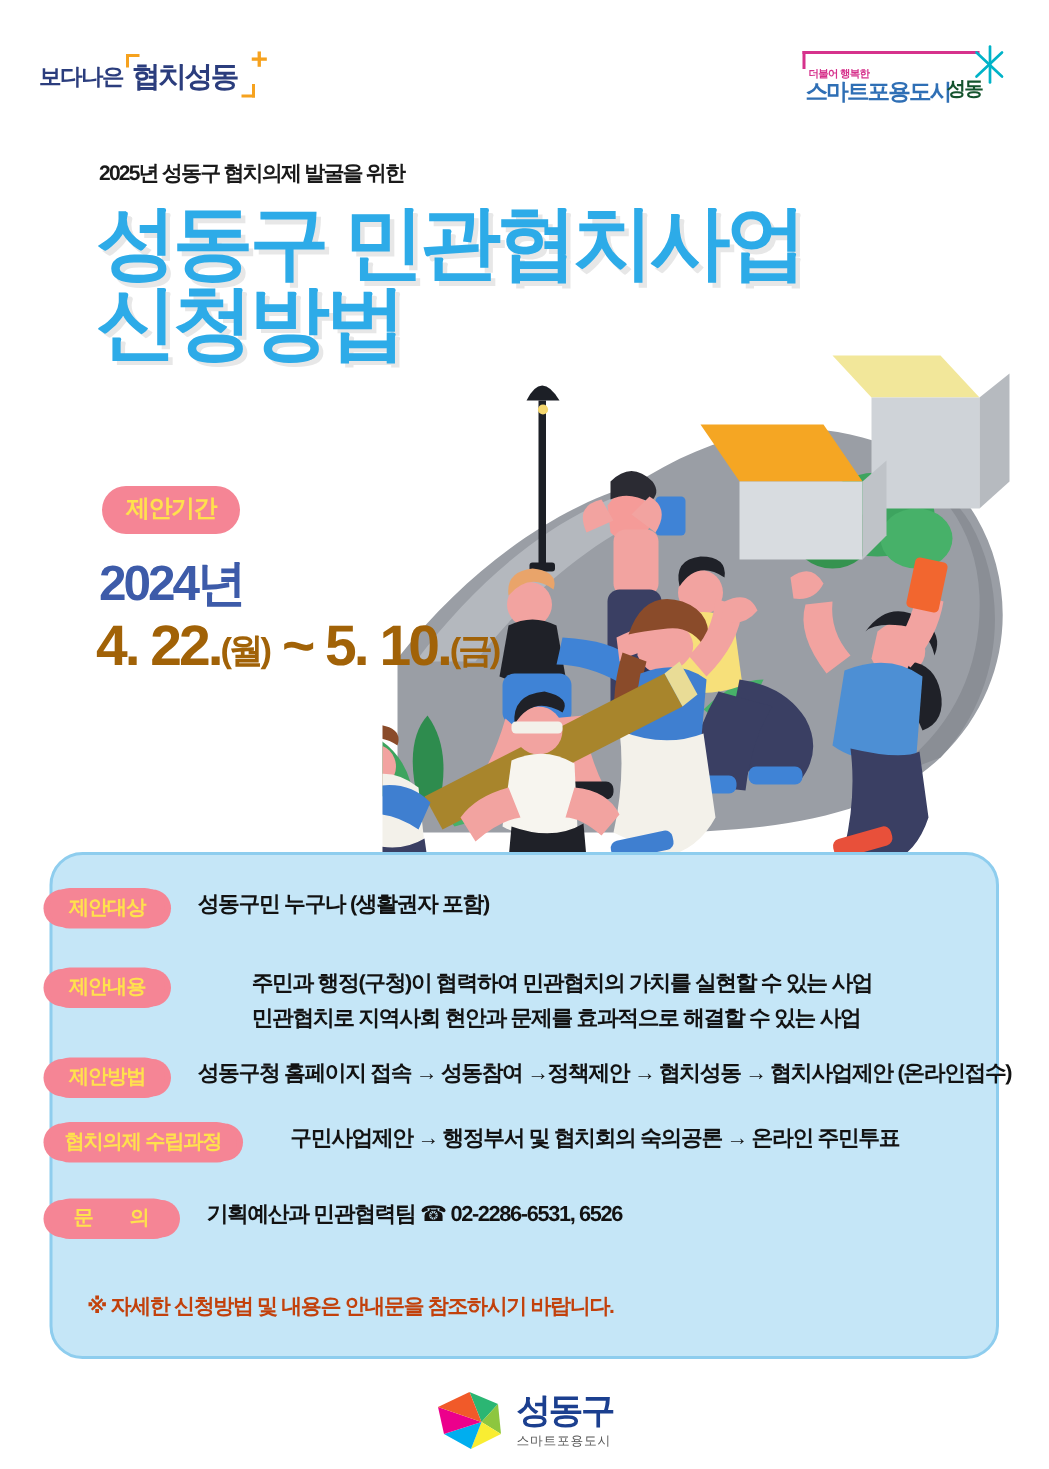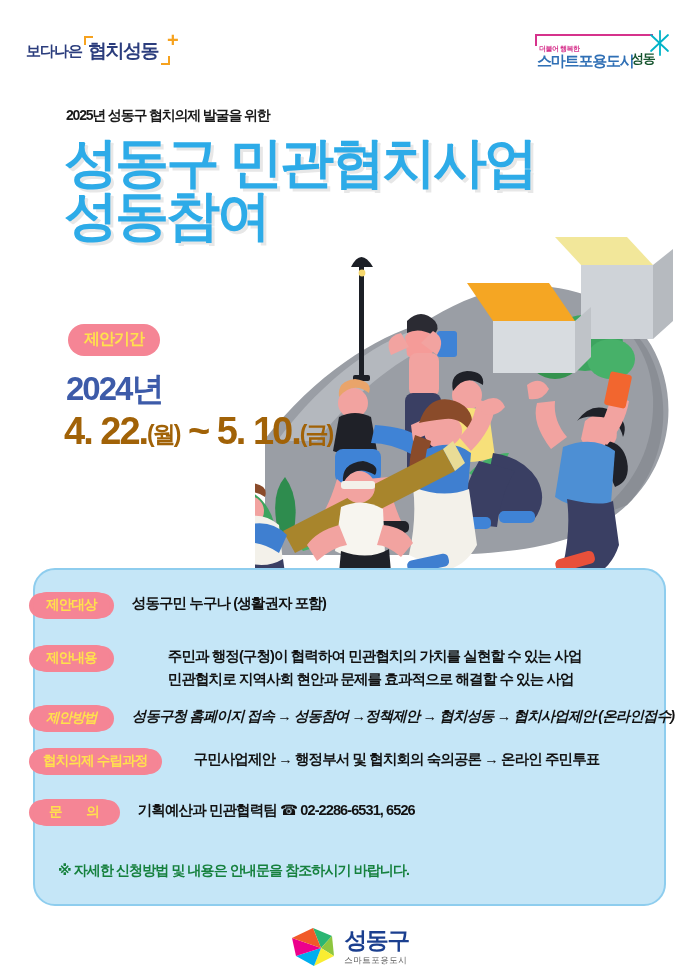--- a/index.html
+++ b/index.html
@@ -94,21 +94,21 @@
   .pill::before{left:-5px;} .pill::after{right:-5px;}
   .pill.wide{padding:4px 10px 5px;}
   .pill.sparse{letter-spacing:10px;padding-left:16px;padding-right:6px;}
   .rowtext{
     margin-left:22px;font-size:14.5px;font-weight:bold;color:#121212;
     letter-spacing:-0.9px;line-height:1.62;white-space:nowrap;
   }
   .rowtext .l{display:block;}
   .note{
     position:absolute;left:58px;top:862px;
-    font-size:14px;font-weight:bold;color:#15803d;letter-spacing:-0.9px;
+    font-size:14px;font-weight:bold;color:#c2410c;letter-spacing:-0.9px;
   }
 
   
   .footer{position:absolute;left:0;right:0;top:922px;height:50px;display:flex;justify-content:center;align-items:center;}
   .f-wrap{display:flex;align-items:center;gap:8px;}
   .f-text{display:flex;flex-direction:column;align-items:flex-start;line-height:1;}
   .f-main{font-size:23px;font-weight:bold;color:#1b3f8f;letter-spacing:-1.5px;}
   .f-sub{font-size:8.5px;color:#555;letter-spacing:0.5px;margin-top:4px;}
 </style>
 </head>
@@ -134,21 +134,21 @@
         <line x1="13" y1="1" x2="13" y2="25"></line>
         <line x1="4" y1="5" x2="21" y2="21"></line>
         <line x1="21" y1="5" x2="4" y2="21"></line>
       </g>
     </svg>
   </div>
 
   <div class="subtitle">2025년 성동구 협치의제 발굴을 위한</div>
   <div class="title-main">
     <span>성동구 민관협치사업</span>
-    <span class="ln2">성동참여</span>
+    <span class="ln2">신청방법</span>
   </div>
 
   <div class="illus">
     <svg width="444" height="350" viewBox="0 0 444 350">
 
       <path d="M168 98 C 120 112, 60 150, 10 214 L 10 330 C 70 330, 120 330, 175 330
                C 260 330, 330 320, 372 280 C 420 234, 424 168, 396 120 C 372 78, 312 56, 262 62
                C 226 66, 196 80, 168 98 Z" fill="#9a9ea5"></path>
       <path d="M182 118 C 150 130, 104 162, 62 216 L 22 216 C 70 152, 126 112, 176 100 Z" fill="#b4b8be"></path>
       <path d="M372 280 C 414 236, 418 170, 392 124 C 380 104, 360 90, 338 82
@@ -294,21 +294,21 @@
   </div>
 
   <div class="row" style="top:645px;gap:36px;">
     <span class="pill">제안내용</span>
     <span class="rowtext">
       <span class="l">주민과 행정(구청)이 협력하여 민관협치의 가치를 실현할 수 있는 사업</span>
       <span class="l">민관협치로 지역사회 현안과 문제를 효과적으로 해결할 수 있는 사업</span>
     </span>
   </div>
 
-  <div class="row" style="top:705px;font-style:italic;">
+  <div class="row" style="top:705px;">
     <span class="pill">제안방법</span>
     <span class="rowtext">
       <span class="l">성동구청 홈페이지 접속 → 성동참여 →정책제안 → 협치성동 → 협치사업제안 (온라인접수)</span>
     </span>
   </div>
 
   <div class="row" style="top:748px;gap:14px;">
     <span class="pill wide">협치의제 수립과정</span>
     <span class="rowtext">
       <span class="l">구민사업제안 → 행정부서 및 협치회의 숙의공론 → 온라인 주민투표</span>

